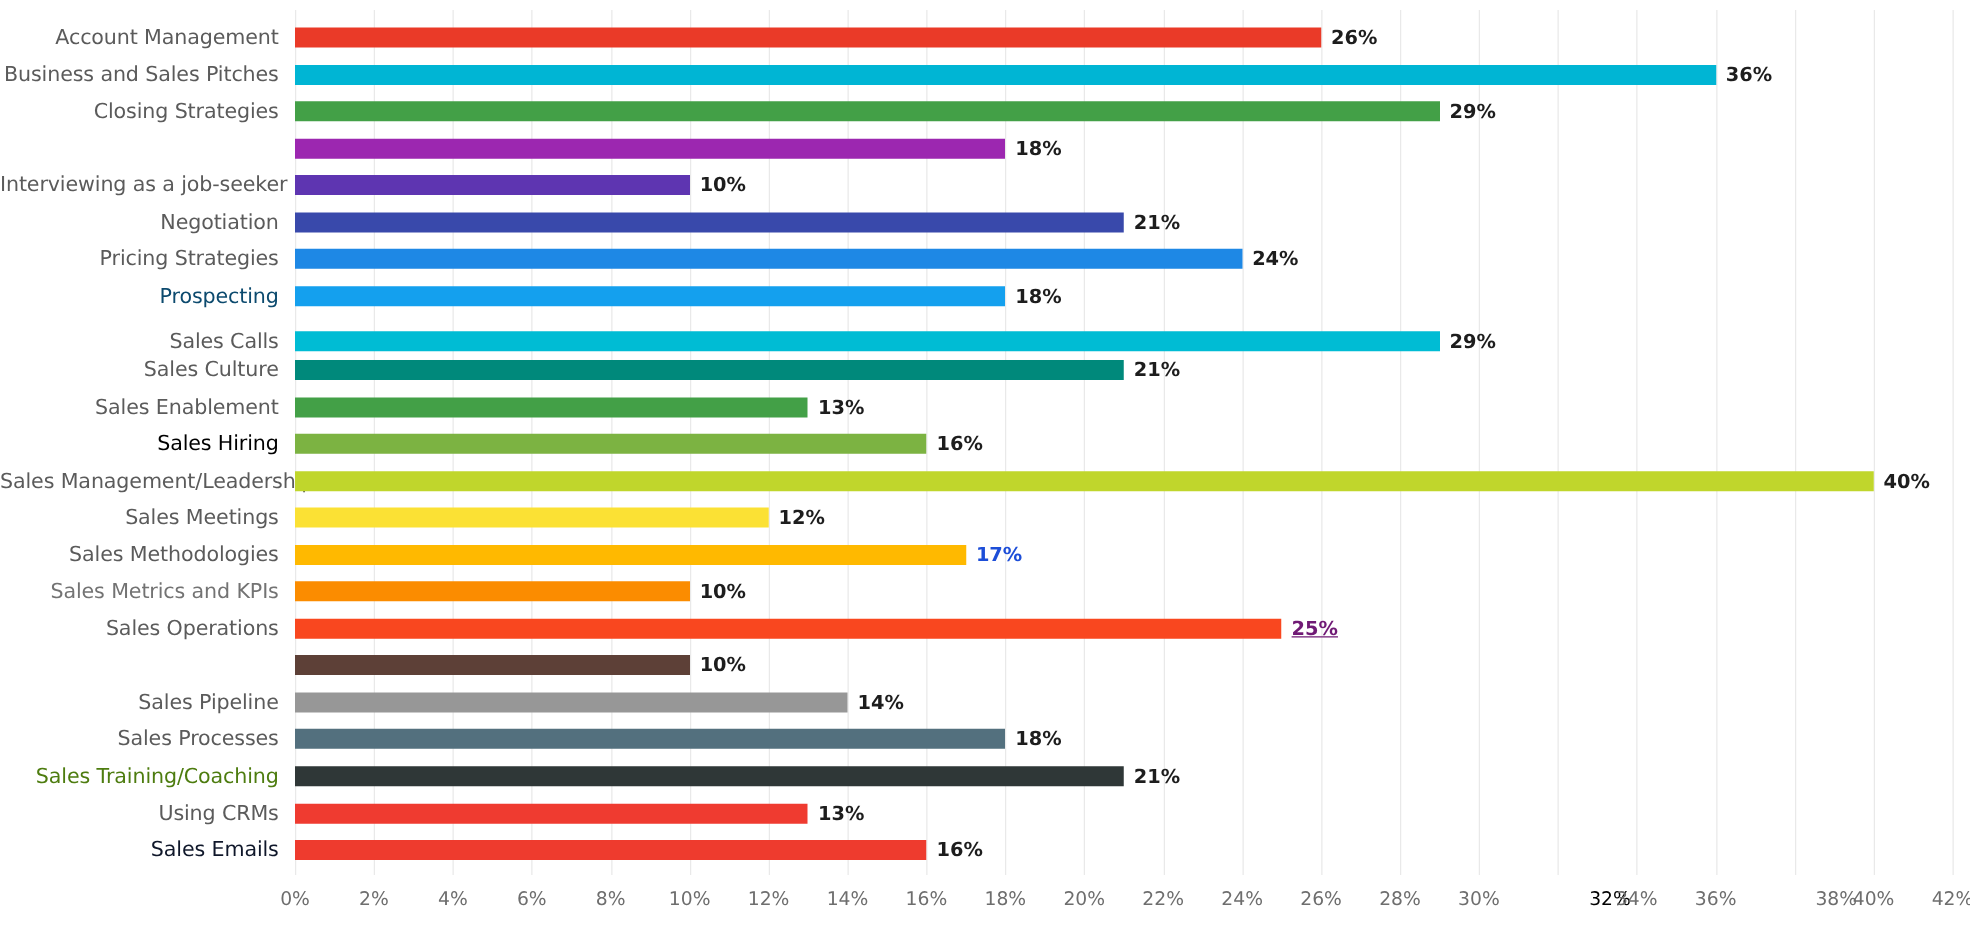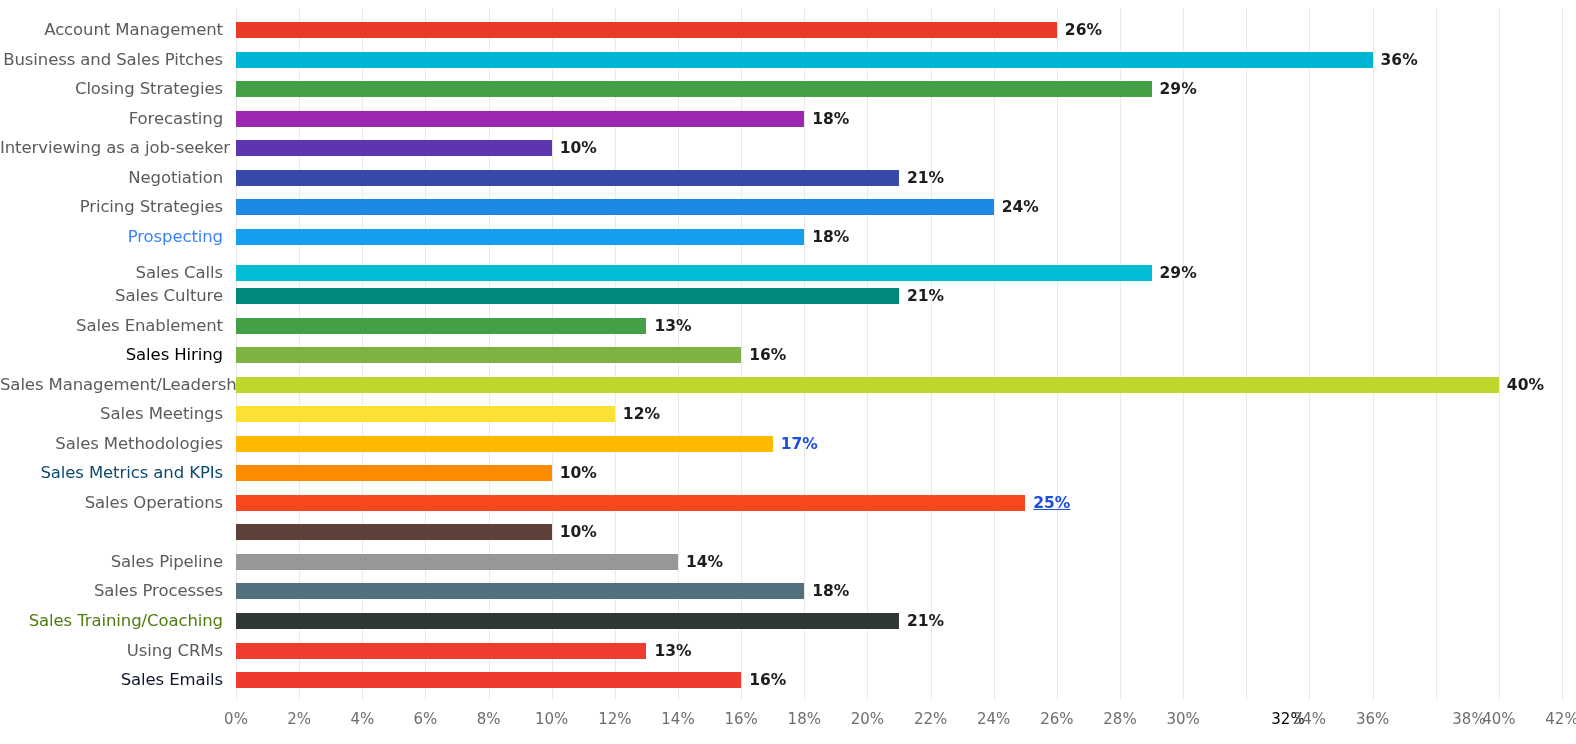--- a/index.html
+++ b/index.html
@@ -135,41 +135,40 @@
         <div class="cat-label" style="color: rgb(91, 91, 91);">Business and Sales Pitches</div>
         <div class="bar" style="width: 1136.57px; background: rgb(0, 181, 212);"></div>
         <div class="bar-value" style="left: 1380.57px; color: rgb(29, 29, 29);">36%</div>
       </div>
       <div class="row" style="top: 74.1px;">
         <div class="cat-label" style="color: rgb(91, 91, 91);">Closing Strategies</div>
         <div class="bar" style="width: 915.571px; background: rgb(67, 160, 71);"></div>
         <div class="bar-value" style="left: 1159.57px; color: rgb(29, 29, 29);">29%</div>
       </div>
       <div class="row" style="top: 103.65px;">
-        <div class="cat-label" style="color: rgb(91, 91, 91);">Forecasting</div>
         <div class="bar" style="width: 568.286px; background: rgb(156, 39, 176);"></div>
         <div class="bar-value" style="left: 812.286px; color: rgb(29, 29, 29);">18%</div>
       </div>
       <div class="row" style="top: 133.2px;">
         <div class="cat-label" style="color: rgb(91, 91, 91);">Interviewing as a job-seeker</div>
         <div class="bar" style="width: 315.714px; background: rgb(94, 53, 177);"></div>
         <div class="bar-value" style="left: 559.714px; color: rgb(29, 29, 29);">10%</div>
       </div>
       <div class="row" style="top: 162.75px;">
         <div class="cat-label" style="color: rgb(91, 91, 91);">Negotiation</div>
         <div class="bar" style="width: 663px; background: rgb(57, 73, 171);"></div>
         <div class="bar-value" style="left: 907px; color: rgb(29, 29, 29);">21%</div>
       </div>
       <div class="row" style="top: 192.3px;">
         <div class="cat-label" style="color: rgb(91, 91, 91);">Pricing Strategies</div>
         <div class="bar" style="width: 757.714px; background: rgb(30, 136, 229);"></div>
         <div class="bar-value" style="left: 1001.71px; color: rgb(29, 29, 29);">24%</div>
       </div>
       <div class="row" style="top: 221.85px;">
-        <div class="cat-label" style="color: #3b82f6; text-align: right;">Prospecting</div>
+        <div class="cat-label" style="color: #0c4a6e; text-align: right;">Prospecting</div>
         <div class="bar" style="width: 568.286px; background: rgb(20, 160, 238);"></div>
         <div class="bar-value" style="left: 812.286px; color: rgb(29, 29, 29);">18%</div>
       </div>
       <div class="row" style="top: 258px;">
         <div class="cat-label" style="color: rgb(91, 91, 91);">Sales Calls</div>
         <div class="bar" style="width: 915.571px; background: rgb(0, 188, 212);"></div>
         <div class="bar-value" style="left: 1159.57px; color: rgb(29, 29, 29);">29%</div>
       </div>
       <div class="row" style="top: 280.95px;">
         <div class="cat-label" style="color: rgb(91, 91, 91);">Sales Culture</div>
@@ -195,28 +194,28 @@
         <div class="cat-label" style="color: rgb(91, 91, 91);">Sales Meetings</div>
         <div class="bar" style="width: 378.857px; background: rgb(251, 225, 52);"></div>
         <div class="bar-value" style="left: 622.857px; color: rgb(29, 29, 29);">12%</div>
       </div>
       <div class="row" style="top: 428.7px;">
         <div class="cat-label" style="color: rgb(91, 91, 91);">Sales Methodologies</div>
         <div class="bar" style="width: 536.714px; background: rgb(255, 185, 0);"></div>
         <div class="bar-value" style="left: 780.714px; color: #1d4ed8;">17%</div>
       </div>
       <div class="row" style="top: 458.25px;">
-        <div class="cat-label" style="color: #0c4a6e;">Sales Metrics and KPIs</div>
+        <div class="cat-label" style="color: #737373;">Sales Metrics and KPIs</div>
         <div class="bar" style="width: 315.714px; background: rgb(251, 140, 0);"></div>
         <div class="bar-value" style="left: 559.714px; color: rgb(29, 29, 29);">10%</div>
       </div>
       <div class="row" style="top: 487.8px;">
         <div class="cat-label" style="color: rgb(91, 91, 91);">Sales Operations</div>
         <div class="bar" style="width: 789.286px; background: rgb(249, 71, 31);"></div>
-        <div class="bar-value" style="left: 1033.29px; color: #1d4ed8; text-decoration: underline;">25%</div>
+        <div class="bar-value" style="left: 1033.29px; color: #701a75; text-decoration: underline;">25%</div>
       </div>
       <div class="row" style="top: 517.35px;">
         <div class="bar" style="width: 315.714px; background: rgb(93, 64, 55);"></div>
         <div class="bar-value" style="left: 559.714px; color: rgb(29, 29, 29);">10%</div>
       </div>
       <div class="row" style="top: 546.9px;">
         <div class="cat-label" style="color: rgb(91, 91, 91);">Sales Pipeline</div>
         <div class="bar" style="width: 442px; background: rgb(151, 151, 151);"></div>
         <div class="bar-value" style="left: 686px; color: rgb(29, 29, 29);">14%</div>
       </div>

